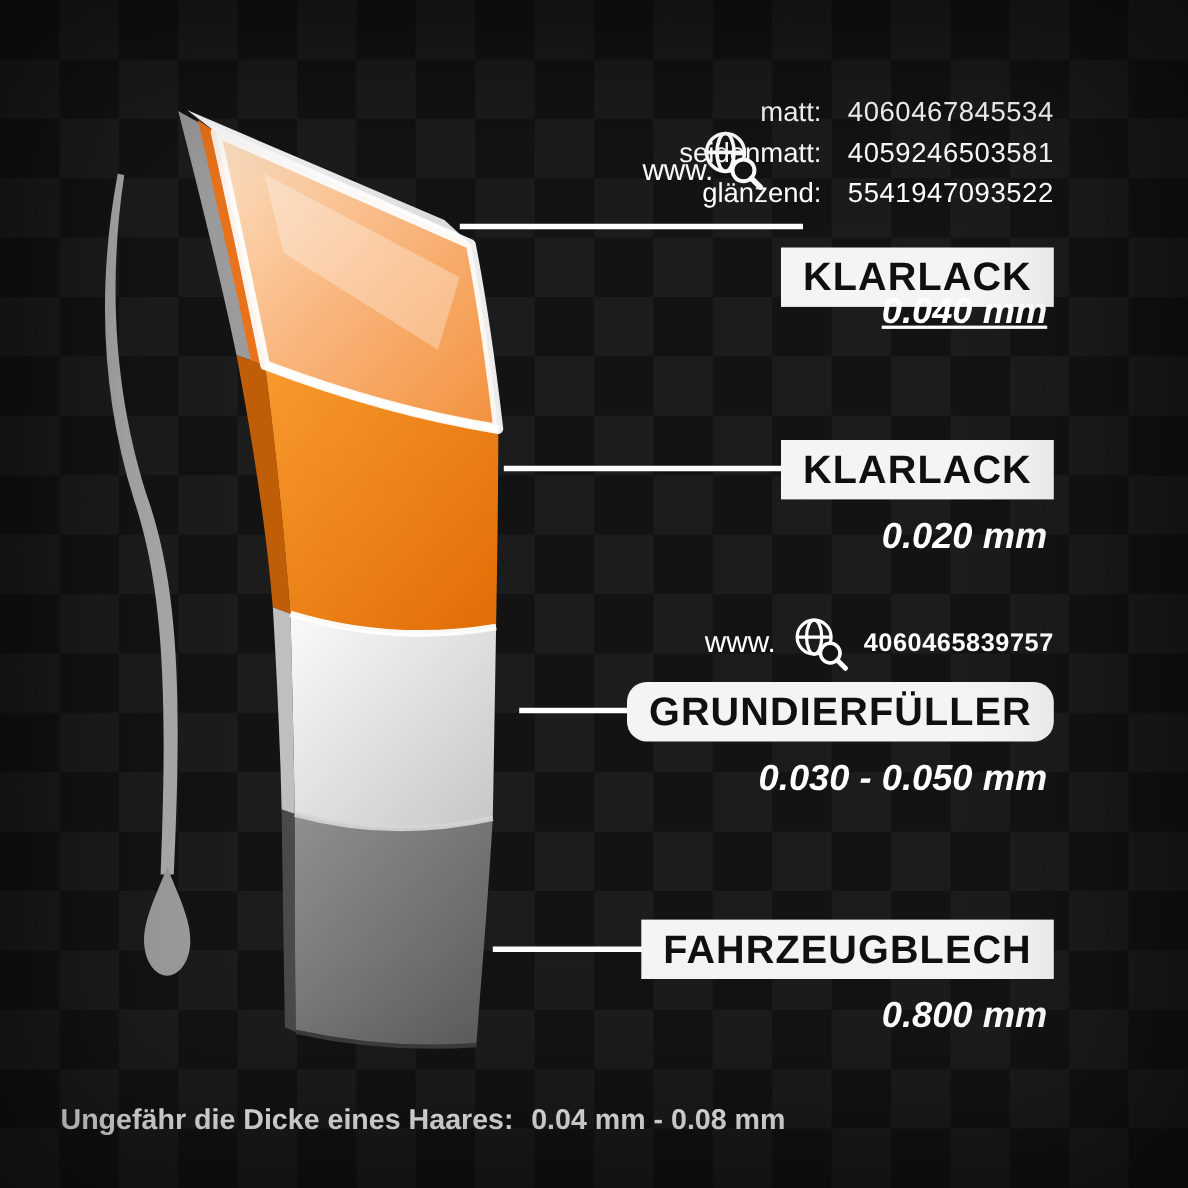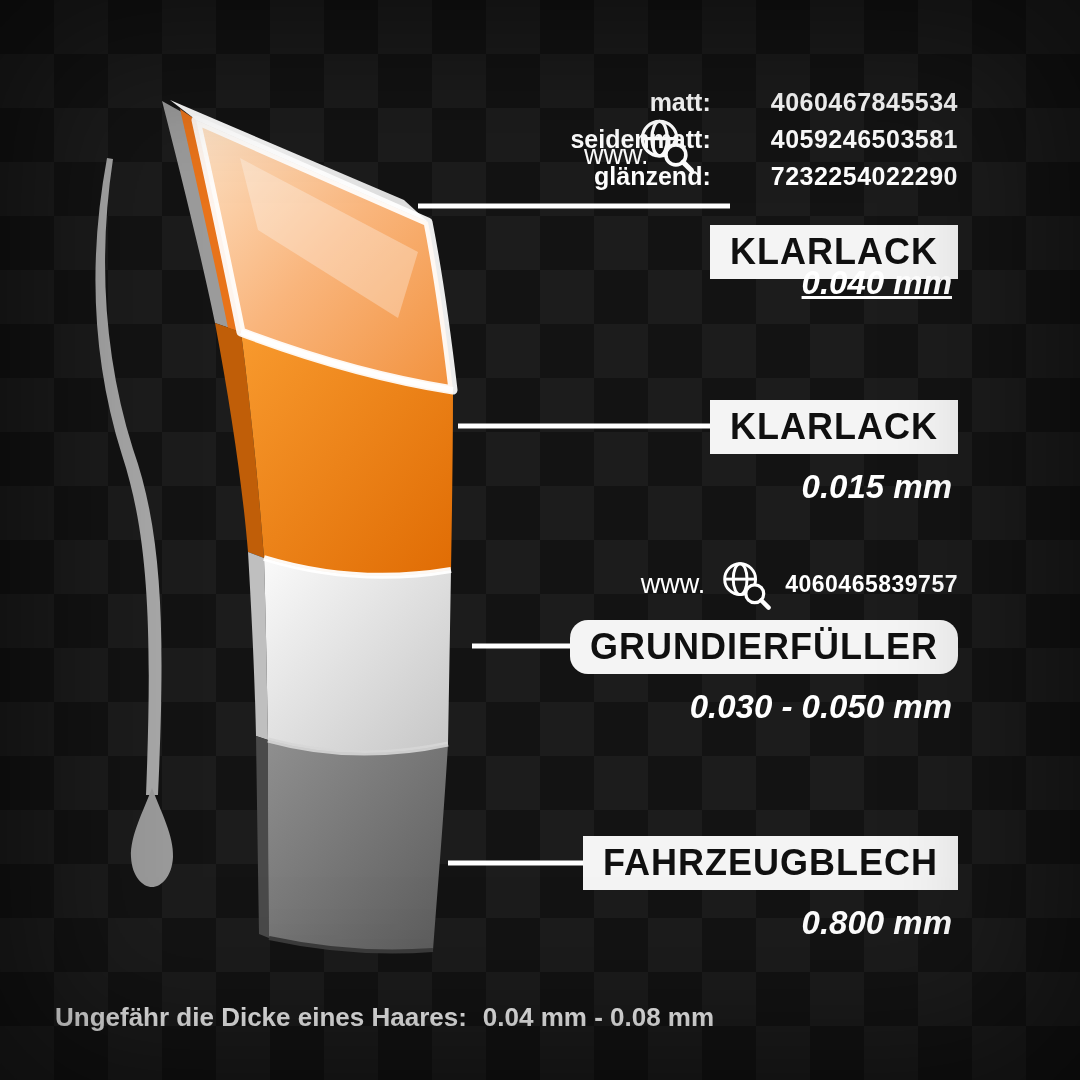--- a/index.html
+++ b/index.html
@@ -17,22 +17,22 @@
   }
   .stage::after {
     content:""; position:absolute; inset:0; pointer-events:none;
     box-shadow: inset 0 0 140px 35px rgba(0,0,0,.5);
   }
 
   .art { position:absolute; left:0; top:0; width:1080px; height:1080px; }
 
   .ean-top { position:absolute; top:84px; right:122px; text-align:right; color:#fff;
              font-size:25px; line-height:37px; white-space:nowrap; }
-  .ean-top .lbl { font-weight:700; margin-right:12px; }
-  .ean-top .val { font-weight:700; letter-spacing:.5px;margin-left:48px; }
+  .ean-top .lbl { font-weight:400; margin-right:24px; }
+  .ean-top .val { font-weight:400; letter-spacing:.5px; }
 
   .www { color:#fff; font-size:27px; font-weight:400; }
   .www-top { position:absolute; left:584px; top:140px; }
   .icon-top { position:absolute; left:636px; top:115px; width:58px; height:58px; }
 
   .ean-mid { position:absolute; top:558px; right:122px; display:flex; align-items:center;
              gap:14px; color:#fff; }
   .ean-mid .icon { width:52px; height:52px; }
   .ean-mid .num  { font-size:23px; font-weight:700; letter-spacing:.5px; }
 
@@ -130,41 +130,41 @@
   </svg>
 
   <div class="ean-top">
     <div>
       <span class="lbl">matt:</span><span class="val">4060467845534</span>
     </div>
     <div>
       <span class="lbl">seidenmatt:</span><span class="val">4059246503581</span>
     </div>
     <div>
-      <span class="lbl">glänzend:</span><span class="val">7232254022290</span>
+      <span class="lbl">glänzend:</span><span class="val">5541947093522</span>
     </div>
   </div>
   <span class="www www-top">www.</span>
   <svg class="icon-top" viewBox="0 0 64 64">
       <use href="#icon-ean-search"></use>
     </svg>
 
   <div class="ean-mid">
     <span class="www">www.</span>
     <svg class="icon" viewBox="0 0 64 64">
         <use href="#icon-ean-search"></use>
       </svg>
     <span class="num">4060465839757</span>
   </div>
 
   <div class="label-box lb-klarlack">KLARLACK</div>
   <div class="value v-klarlack">0.040 mm</div>
 
   <div class="label-box lb-basislack">KLARLACK</div>
-  <div class="value v-basislack">0.015 mm</div>
+  <div class="value v-basislack">0.020 mm</div>
 
   <div class="label-box lb-grundier">GRUNDIERFÜLLER</div>
   <div class="value v-grundier">0.030 - 0.050 mm</div>
 
   <div class="label-box lb-fahrzeug">FAHRZEUGBLECH</div>
   <div class="value v-fahrzeug">0.800 mm</div>
 
   <div class="footer">
     <span>Ungefähr die Dicke eines Haares:</span><span class="f-val">0.04 mm - 0.08 mm</span>
   </div>

